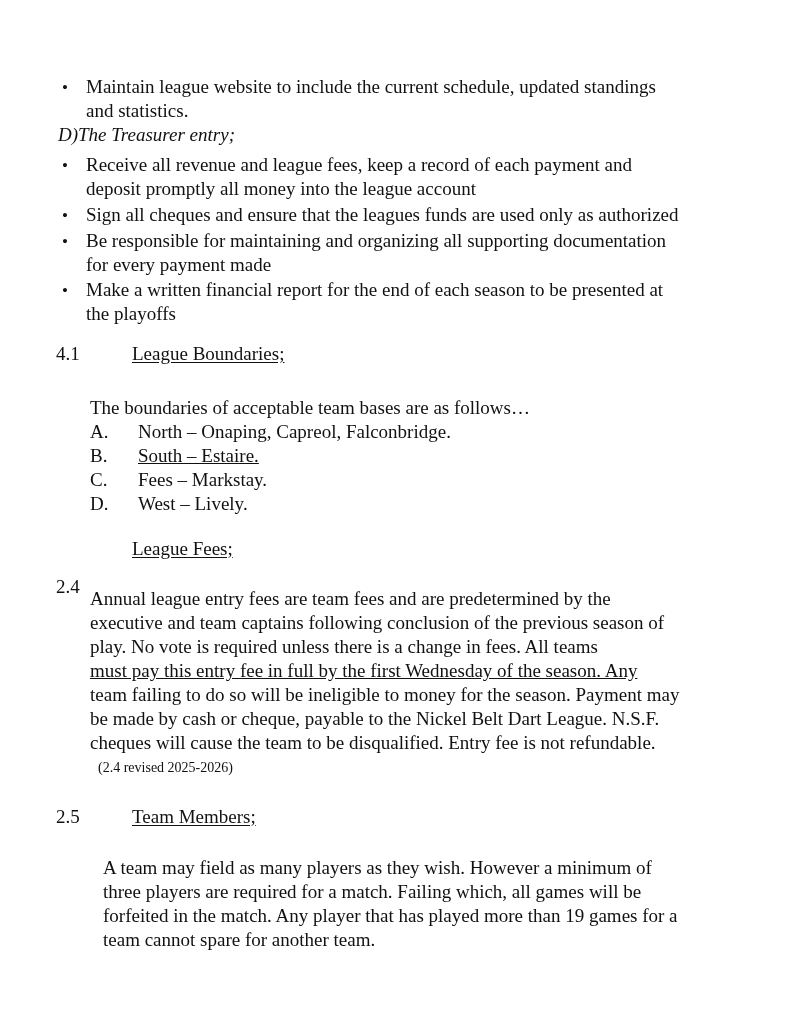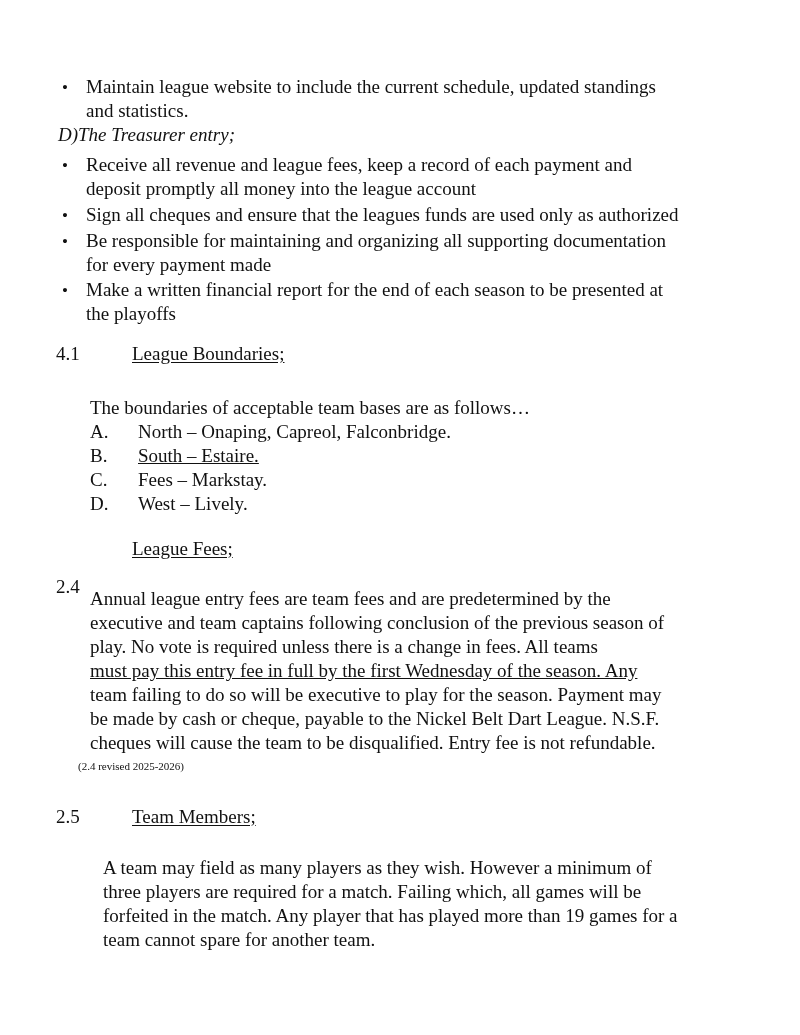--- a/index.html
+++ b/index.html
@@ -64,22 +64,22 @@
       left: 90px;
       white-space: nowrap;
     }
     .list-text {
       position: absolute;
       left: 138px;
       white-space: nowrap;
     }
     .small-note {
       position: absolute;
-      left: 78px;
-      font-size: 11px;
+      left: 98px;
+      font-size: 14px;
       white-space: nowrap;
     }
   </style>
 </head>
 <body>
 
 <div class="page">
 
   <div>
     <div class="bullet-line" style="top:75px;">
@@ -134,21 +134,21 @@
 
   <div>
     <div class="sec-num" style="top:551px;margin-top:25px;">2.4</div>
     <div class="sec-title" style="top:538px;">League Fees;</div>
 
     <div>
       <div class="para-line" style="left:90px; top:587px;">Annual league entry fees are team fees and are predetermined by the</div>
       <div class="para-line" style="left:90px; top:611px;">executive and team captains following conclusion of the previous season of</div>
       <div class="para-line" style="left:90px; top:635px;">play. No vote is required unless there is a change in fees.  All teams</div>
       <div class="para-line" style="left:90px; top:659px;text-decoration:underline;">must pay this entry fee in full by the first Wednesday of the season.  Any</div>
-      <div class="para-line" style="left:90px; top:683px;">team failing to do so will be executive to play for the season.  Payment may</div>
+      <div class="para-line" style="left:90px; top:683px;">team failing to do so will be ineligible to money for the season.  Payment may</div>
       <div class="para-line" style="left:90px; top:707px;">be made by cash or cheque, payable to the Nickel Belt Dart League.  N.S.F.</div>
       <div class="para-line" style="left:90px; top:731px;">cheques will cause the team to be disqualified.  Entry fee is not refundable.</div>
     </div>
     <div class="small-note" style="top:760px;">(2.4 revised 2025-2026)</div>
   </div>
 
   <div>
     <div class="sec-num" style="top:806px;">2.5</div>
     <div class="sec-title" style="top:806px;">Team Members;</div>
 

